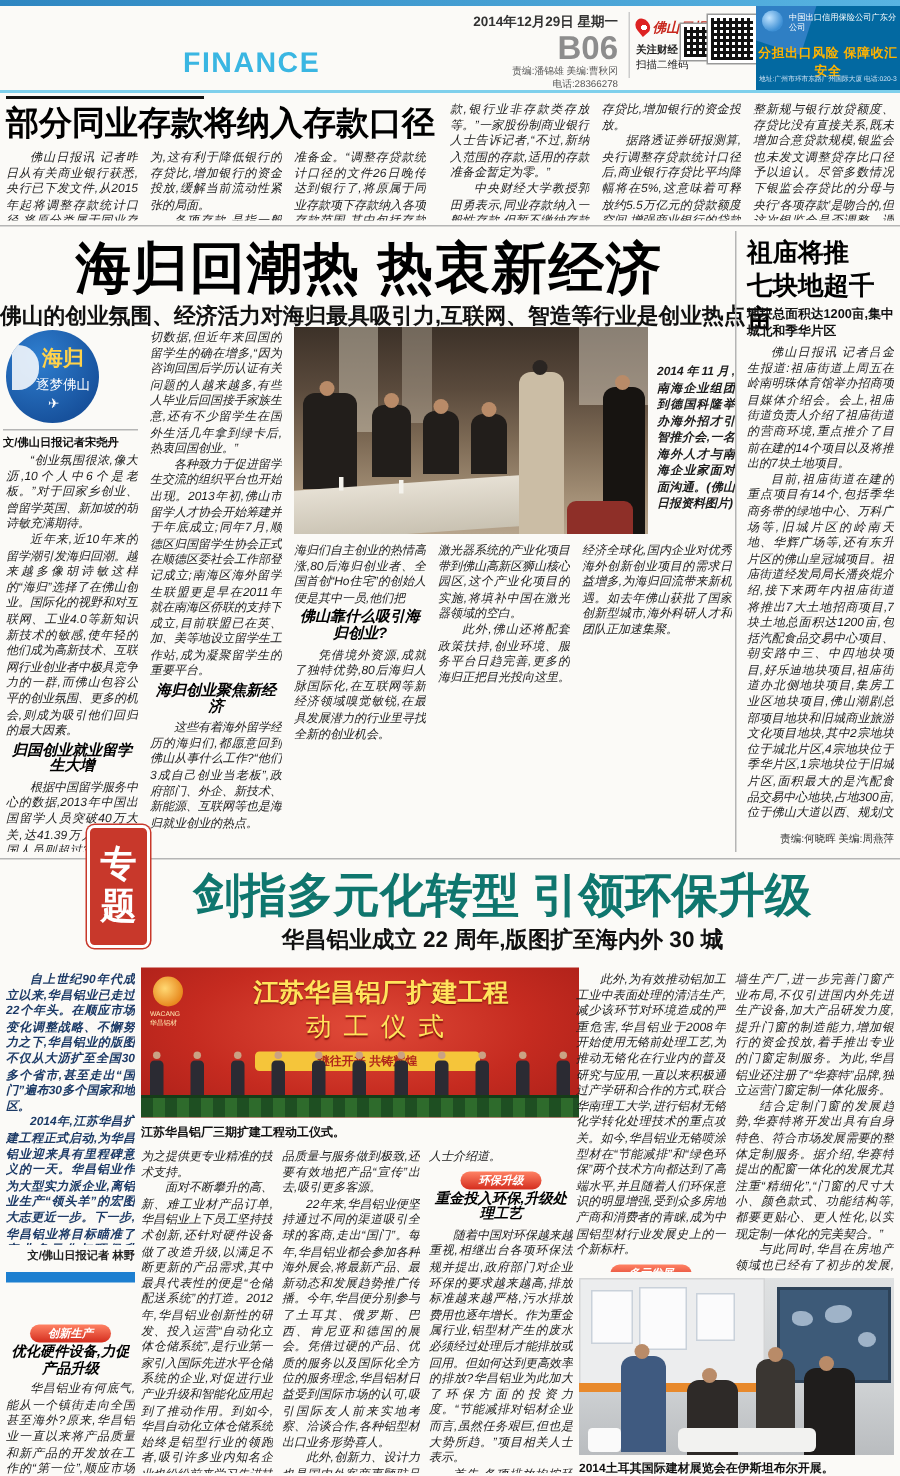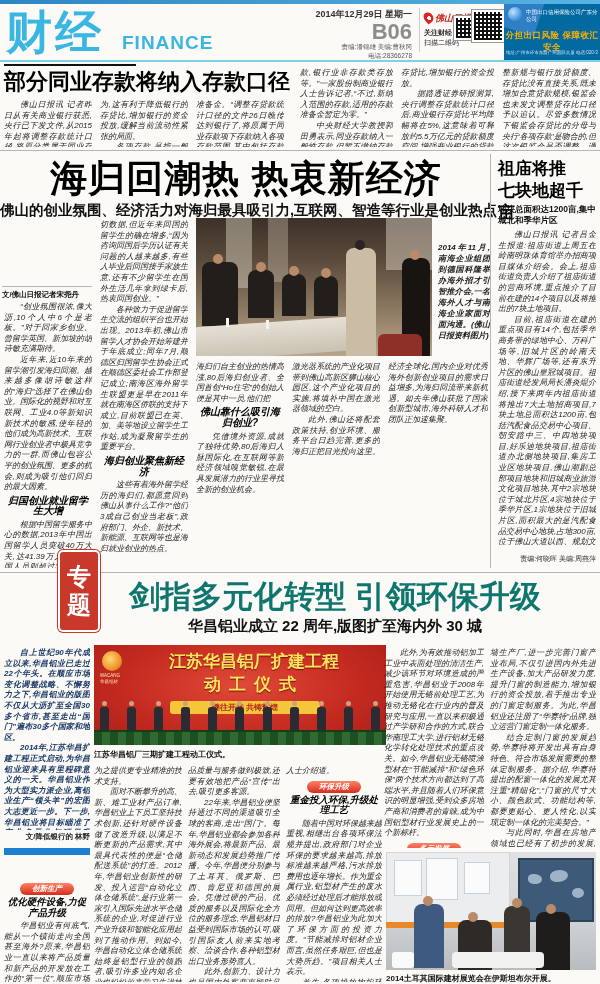--- a/index.html
+++ b/index.html
@@ -26,21 +26,20 @@
   .poster{position:absolute;background:#fbfbfc;border:1px solid #c9d1da;}
   .cap{font-size:8px;font-weight:bold;color:#111;}
 </style>
 </head>
 <body>
 
 <div id="page">
 
   <div class="abs" style="left:0;top:0;width:600px;height:4px;background:linear-gradient(90deg,#2e86c1,#58b4e2);"></div>
 
-  <div class="abs" style="left:6px;top:2px;font-size:46px;font-weight:900;color:#3ab6e2;letter-spacing:3px;">财经</div>
   <div class="abs" style="left:122px;top:32px;font-size:19px;font-weight:bold;color:#3ab6e2;letter-spacing:1px;">FINANCE</div>
 
   <div class="abs" style="left:250px;top:8px;width:162px;text-align:right;">
     <div style="font-size:9px;font-weight:bold;color:#333;">2014年12月29日 星期一</div>
     <div style="font-size:22px;font-weight:bold;color:#8d8d8d;line-height:22px;">B06</div>
     <div style="font-size:6.5px;color:#555;">责编:潘锦雄 美编:曹秋冈</div>
     <div style="font-size:6.5px;color:#555;">电话:28366278</div>
   </div>
 
   <div class="abs" style="left:419px;top:8px;width:1px;height:44px;background:#ccc;"></div>
@@ -88,20 +87,26 @@
   </div>
   <div class="abs jt" style="left:502px;top:68px;width:94px;height:79px;">
     <p class="ni">整新规与银行放贷额度、存贷比没有直接关系,既未增加合意贷款规模,银监会也未发文调整贷存比口径予以追认。尽管多数情况下银监会存贷比的分母与央行‘各项存款’是吻合的,但这次银监会是否调整、调整范围是否一致,现在还不确定。”(综合新华社、上证、网易)</p>
   </div>
 
   <div class="abs rule" style="left:0;top:150px;width:600px;height:1px;"></div>
 
   <div class="abs" style="left:0;top:154px;width:492px;text-align:center;font-size:37px;font-weight:900;color:#000;letter-spacing:1px;white-space:nowrap;">海归回潮热  热衷新经济</div>
   <div class="abs" style="left:0;top:201px;width:492px;text-align:center;font-size:14.5px;font-weight:600;color:#111;white-space:nowrap;">佛山的创业氛围、经济活力对海归最具吸引力,互联网、智造等行业是创业热点</div>
 
+  <div class="abs" style="left:4px;top:220px;width:62px;height:62px;border-radius:50%;background:radial-gradient(circle at 35% 30%,#2f7fd0,#17519c 75%);overflow:hidden;">
+    <span class="abs" style="left:4px;top:10px;width:18px;height:30px;background:#fff;border-radius:0 14px 14px 0;opacity:.85;"></span>
+    <span class="abs" style="left:24px;top:10px;font-size:14px;font-weight:900;color:#ffd24a;">海归</span>
+    <span class="abs" style="left:20px;top:30px;font-size:9px;color:#fff;">逐梦佛山</span>
+    <span class="abs" style="left:28px;top:44px;font-size:9px;color:#fff;">✈</span>
+  </div>
   <div class="abs rule" style="left:2px;top:286px;width:90px;height:1px;"></div>
   <div class="abs" style="left:2px;top:290px;width:92px;font-size:7.5px;font-weight:bold;color:#111;">文/佛山日报记者宋尧丹</div>
 
   <div class="abs jt" style="left:4px;top:302px;width:88px;height:266px;">
     <p>“创业氛围很浓,像大沥,10个人中6个是老板。”对于回家乡创业、曾留学英国、新加坡的胡诗敏充满期待。</p>
     <p>近年来,近10年来的留学潮引发海归回潮。越来越多像胡诗敏这样的“海归”选择了在佛山创业。国际化的视野和对互联网、工业4.0等新知识新技术的敏感,使年轻的他们成为高新技术、互联网行业创业者中极具竞争力的一群,而佛山包容公平的创业氛围、更多的机会,则成为吸引他们回归的最大因素。</p>
     <h4 class="colh">归国创业就业留学生大增</h4>
     <p>根据中国留学服务中心的数据,2013年中国出国留学人员突破40万大关,达41.39万人,留学归国人员则超过35万人,较前一年增长了8万余人,这也被许多留学服务机构称为留学生“最大回国潮”。而在佛山,也有越来越多的“海归”活跃在不同行业。</p>
 
   </div>
@@ -166,29 +171,29 @@
     <span style="color:#fff;font-size:24px;font-weight:bold;line-height:28px;font-family:'Liberation Serif',serif;">题</span>
   </div>
 
   <div class="abs" style="left:104px;top:576px;width:462px;text-align:center;font-size:31px;font-weight:900;color:#0f766e;white-space:nowrap;">剑指多元化转型 引领环保升级</div>
   <div class="abs" style="left:104px;top:617px;width:462px;text-align:center;font-size:15px;font-weight:600;color:#111;white-space:nowrap;">华昌铝业成立 22 周年,版图扩至海内外 30 城</div>
 
   <div class="abs jt" style="left:4px;top:648px;width:86px;height:182px;color:#1c3a66;font-weight:bold;">
     <p>自上世纪90年代成立以来,华昌铝业已走过22个年头。在顺应市场变化调整战略、不懈努力之下,华昌铝业的版图不仅从大沥扩至全国30多个省市,甚至走出“国门”遍布30多个国家和地区。</p>
     <p>2014年,江苏华昌扩建工程正式启动,为华昌铝业迎来具有里程碑意义的一天。华昌铝业作为大型实力派企业,离铝业生产“领头羊”的宏图大志更近一步。下一步,华昌铝业将目标瞄准了产业多元化与环保升级。</p>
   </div>
-  <div class="abs" style="left:4px;top:832px;width:86px;text-align:right;font-size:7.5px;font-weight:bold;color:#222;">文/降低银行的 林野</div>
+  <div class="abs" style="left:4px;top:832px;width:86px;text-align:right;font-size:7.5px;font-weight:bold;color:#222;">文/佛山日报记者 林野</div>
   <div class="abs" style="left:4px;top:848px;width:86px;height:7px;background:#1d7fd0;"></div>
 
   <div class="abs" style="left:94px;top:645px;width:292px;height:100px;overflow:hidden;background:radial-gradient(ellipse at 50% 40%,#e04a38 0%,#c52b20 55%,#a81e18 100%);">
     <span class="abs" style="left:8px;top:6px;width:20px;height:20px;border-radius:50%;background:radial-gradient(circle at 40% 40%,#ffd873,#e88a1f 70%);"></span>
     <span class="abs" style="left:6px;top:28px;font-size:4.5px;color:#ffe9b0;">WACANG</span>
     <span class="abs" style="left:6px;top:34px;font-size:4.5px;color:#ffe9b0;">华昌铝材</span>
     <div class="abs" style="left:40px;top:5px;width:240px;text-align:center;font-size:17px;font-weight:900;color:#ffe45c;text-shadow:0 1px 1px #7a0f0a;white-space:nowrap;">江苏华昌铝厂扩建工程</div>
-    <div class="abs" style="left:40px;top:28px;width:240px;text-align:center;font-size:17px;font-weight:700;color:#ffe45c;letter-spacing:8px;text-shadow:0 1px 1px #7a0f0a;">动工仪式</div>
+    <div class="abs" style="left:40px;top:28px;width:240px;text-align:center;font-size:17px;font-weight:400;color:#ffe45c;letter-spacing:8px;text-shadow:0 1px 1px #7a0f0a;">动工仪式</div>
     <div class="abs" style="left:76px;top:56px;width:150px;height:13px;background:#f5c53a;border-radius:3px;color:#b1271c;font-size:8px;font-weight:bold;text-align:center;line-height:13px;">继往开来 共铸辉煌</div>
     <div class="crowd">
       <span></span>
         <span></span>
         <span></span>
         <span></span>
         <span></span>
         <span></span>
         <span></span>
         <span></span>

